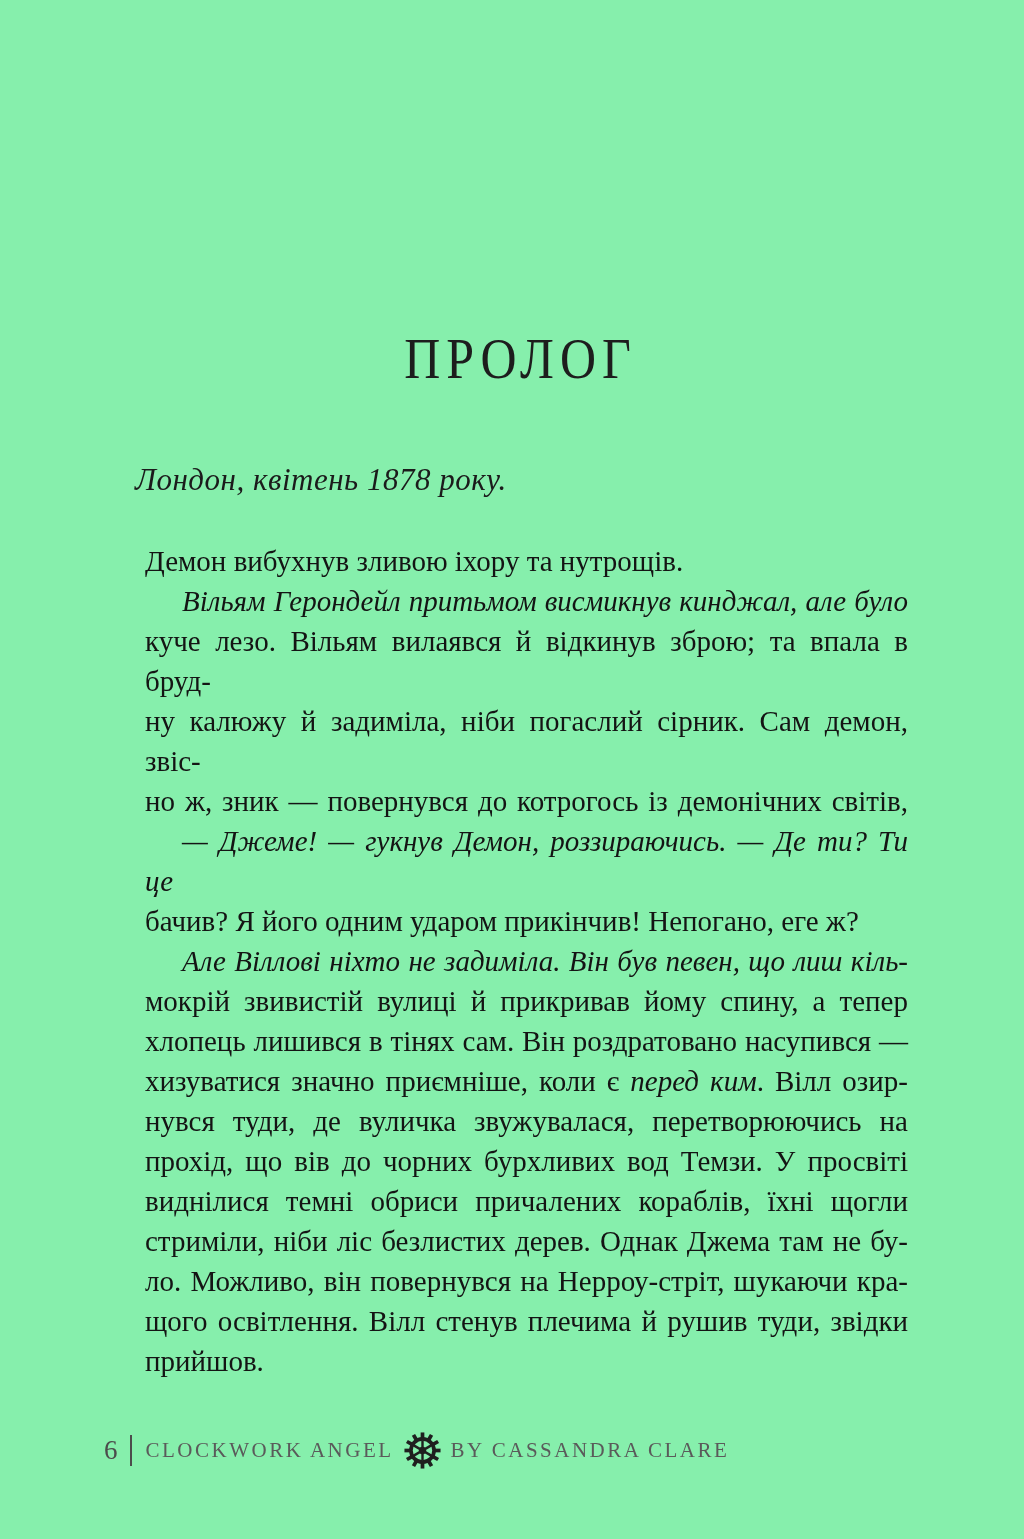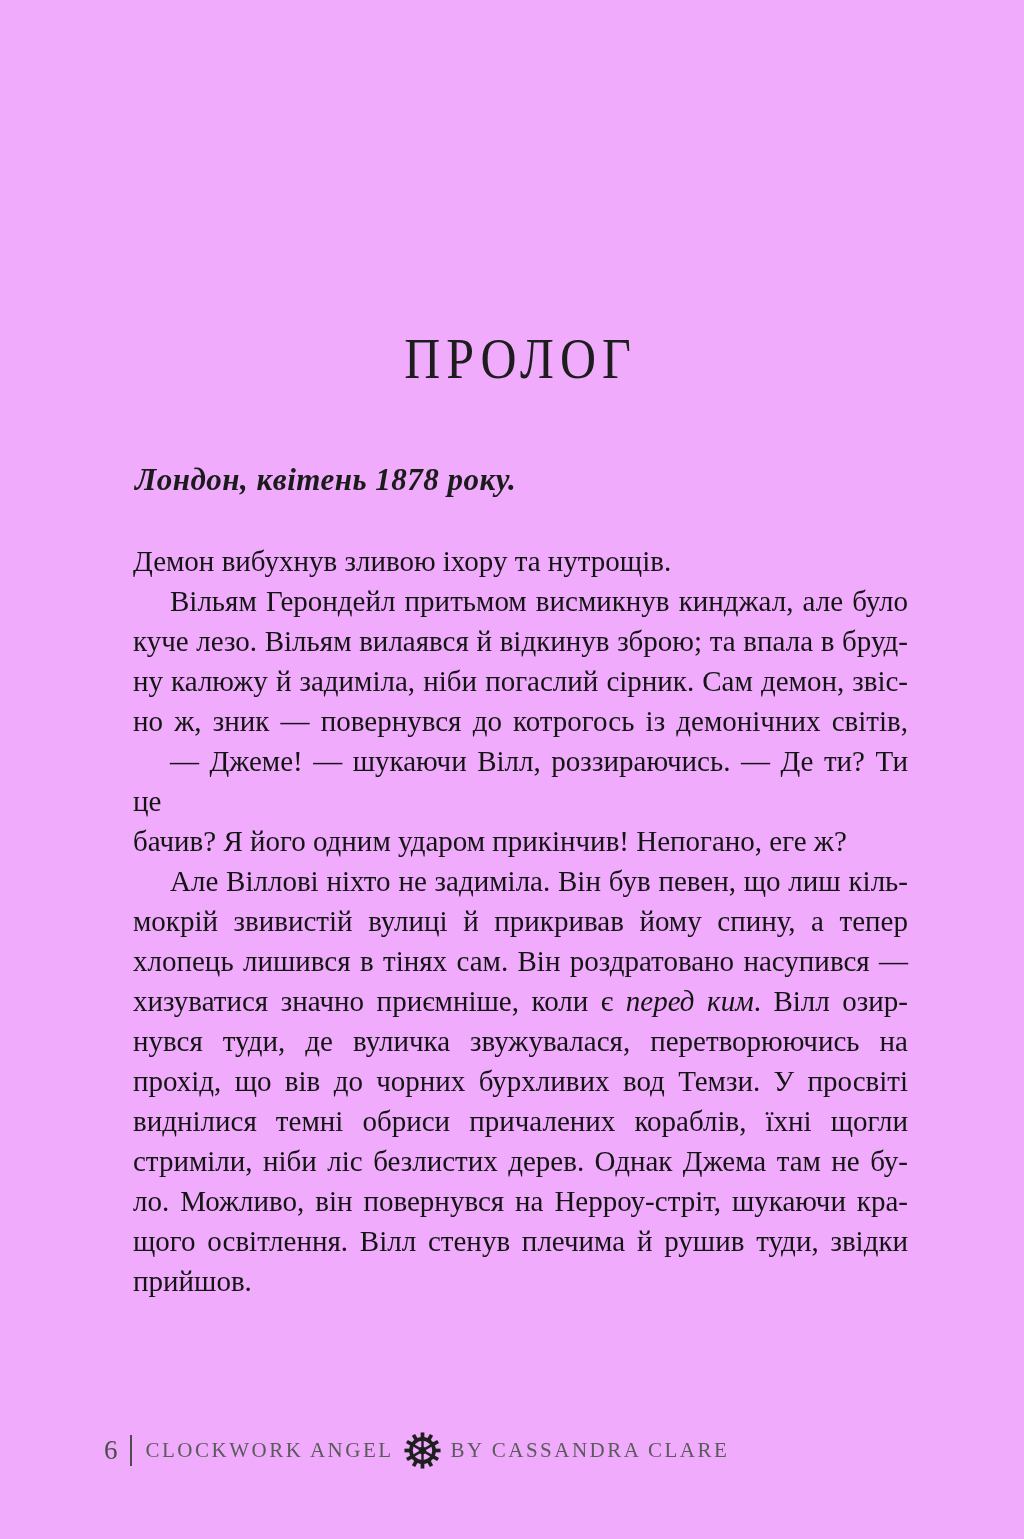--- a/index.html
+++ b/index.html
@@ -4,21 +4,21 @@
 <style>
   html, body {
     margin: 0;
     padding: 0;
     background: #ffffff;
   }
   .page {
     position: relative;
     width: 1024px;
     height: 1539px;
-    background: #f0abfc;
+    background: #86efac;
     font-family: "Liberation Serif", serif;
     overflow: hidden;
   }
   .title {
     position: absolute;
     top: 330px;
     left: 133px;
     width: 775px;
     margin: 0;
     text-align: center;
@@ -32,40 +32,41 @@
   }
   .dateline {
     position: absolute;
     top: 462px;
     left: 135px;
     margin: 0;
     font-style: italic;
     font-size: 31px;
     color: #1b1b1b;
     letter-spacing: 0.5px;
-    font-weight: bold;
   }
   .bodytext {
     position: absolute;
     top: 541px;
     left: 133px;
     width: 775px;
     font-size: 29px;
     line-height: 40px;
     color: #141414;
   }
   .line {
     text-align: justify;
     text-align-last: justify;
+    margin-left: 12px;
   }
   .line.last {
     text-align-last: left;
   }
   .line.indent {
     text-indent: 37px;
+    font-style: italic;
   }
   .line em {
     font-style: italic;
   }
   .footer {
     position: absolute;
     left: 104px;
     top: 1428px;
     height: 44px;
     display: flex;
@@ -101,21 +102,21 @@
   <h1 class="title">ПРОЛОГ</h1>
 
   <p class="dateline">Лондон, квітень 1878 року.</p>
 
   <div class="bodytext">
       <div class="line last">Демон вибухнув зливою іхору та нутрощів.</div>
       <div class="line indent">Вільям Герондейл притьмом висмикнув кинджал, але було</div>
       <div class="line">куче лезо. Вільям вилаявся й відкинув зброю; та впала в бруд-</div>
       <div class="line">ну калюжу й задиміла, ніби погаслий сірник. Сам демон, звіс-</div>
       <div class="line">но ж, зник — повернувся до котрогось із демонічних світів,</div>
-      <div class="line indent">— Джеме! — шукаючи Вілл, роззираючись. — Де ти? Ти це</div>
+      <div class="line indent">— Джеме! — гукнув Демон, роззираючись. — Де ти? Ти це</div>
       <div class="line last">бачив? Я його одним ударом прикінчив! Непогано, еге ж?</div>
       <div class="line indent">Але Віллові ніхто не задиміла. Він був певен, що лиш кіль-</div>
       <div class="line">мокрій звивистій вулиці й прикривав йому спину, а тепер</div>
       <div class="line">хлопець лишився в тінях сам. Він роздратовано насупився —</div>
       <div class="line">хизуватися значно приємніше, коли є <em>перед ким</em>. Вілл озир-</div>
       <div class="line">нувся туди, де вуличка звужувалася, перетворюючись на</div>
       <div class="line">прохід, що вів до чорних бурхливих вод Темзи. У просвіті</div>
       <div class="line">виднілися темні обриси причалених кораблів, їхні щогли</div>
       <div class="line">стриміли, ніби ліс безлистих дерев. Однак Джема там не бу-</div>
       <div class="line">ло. Можливо, він повернувся на Нерроу-стріт, шукаючи кра-</div>

